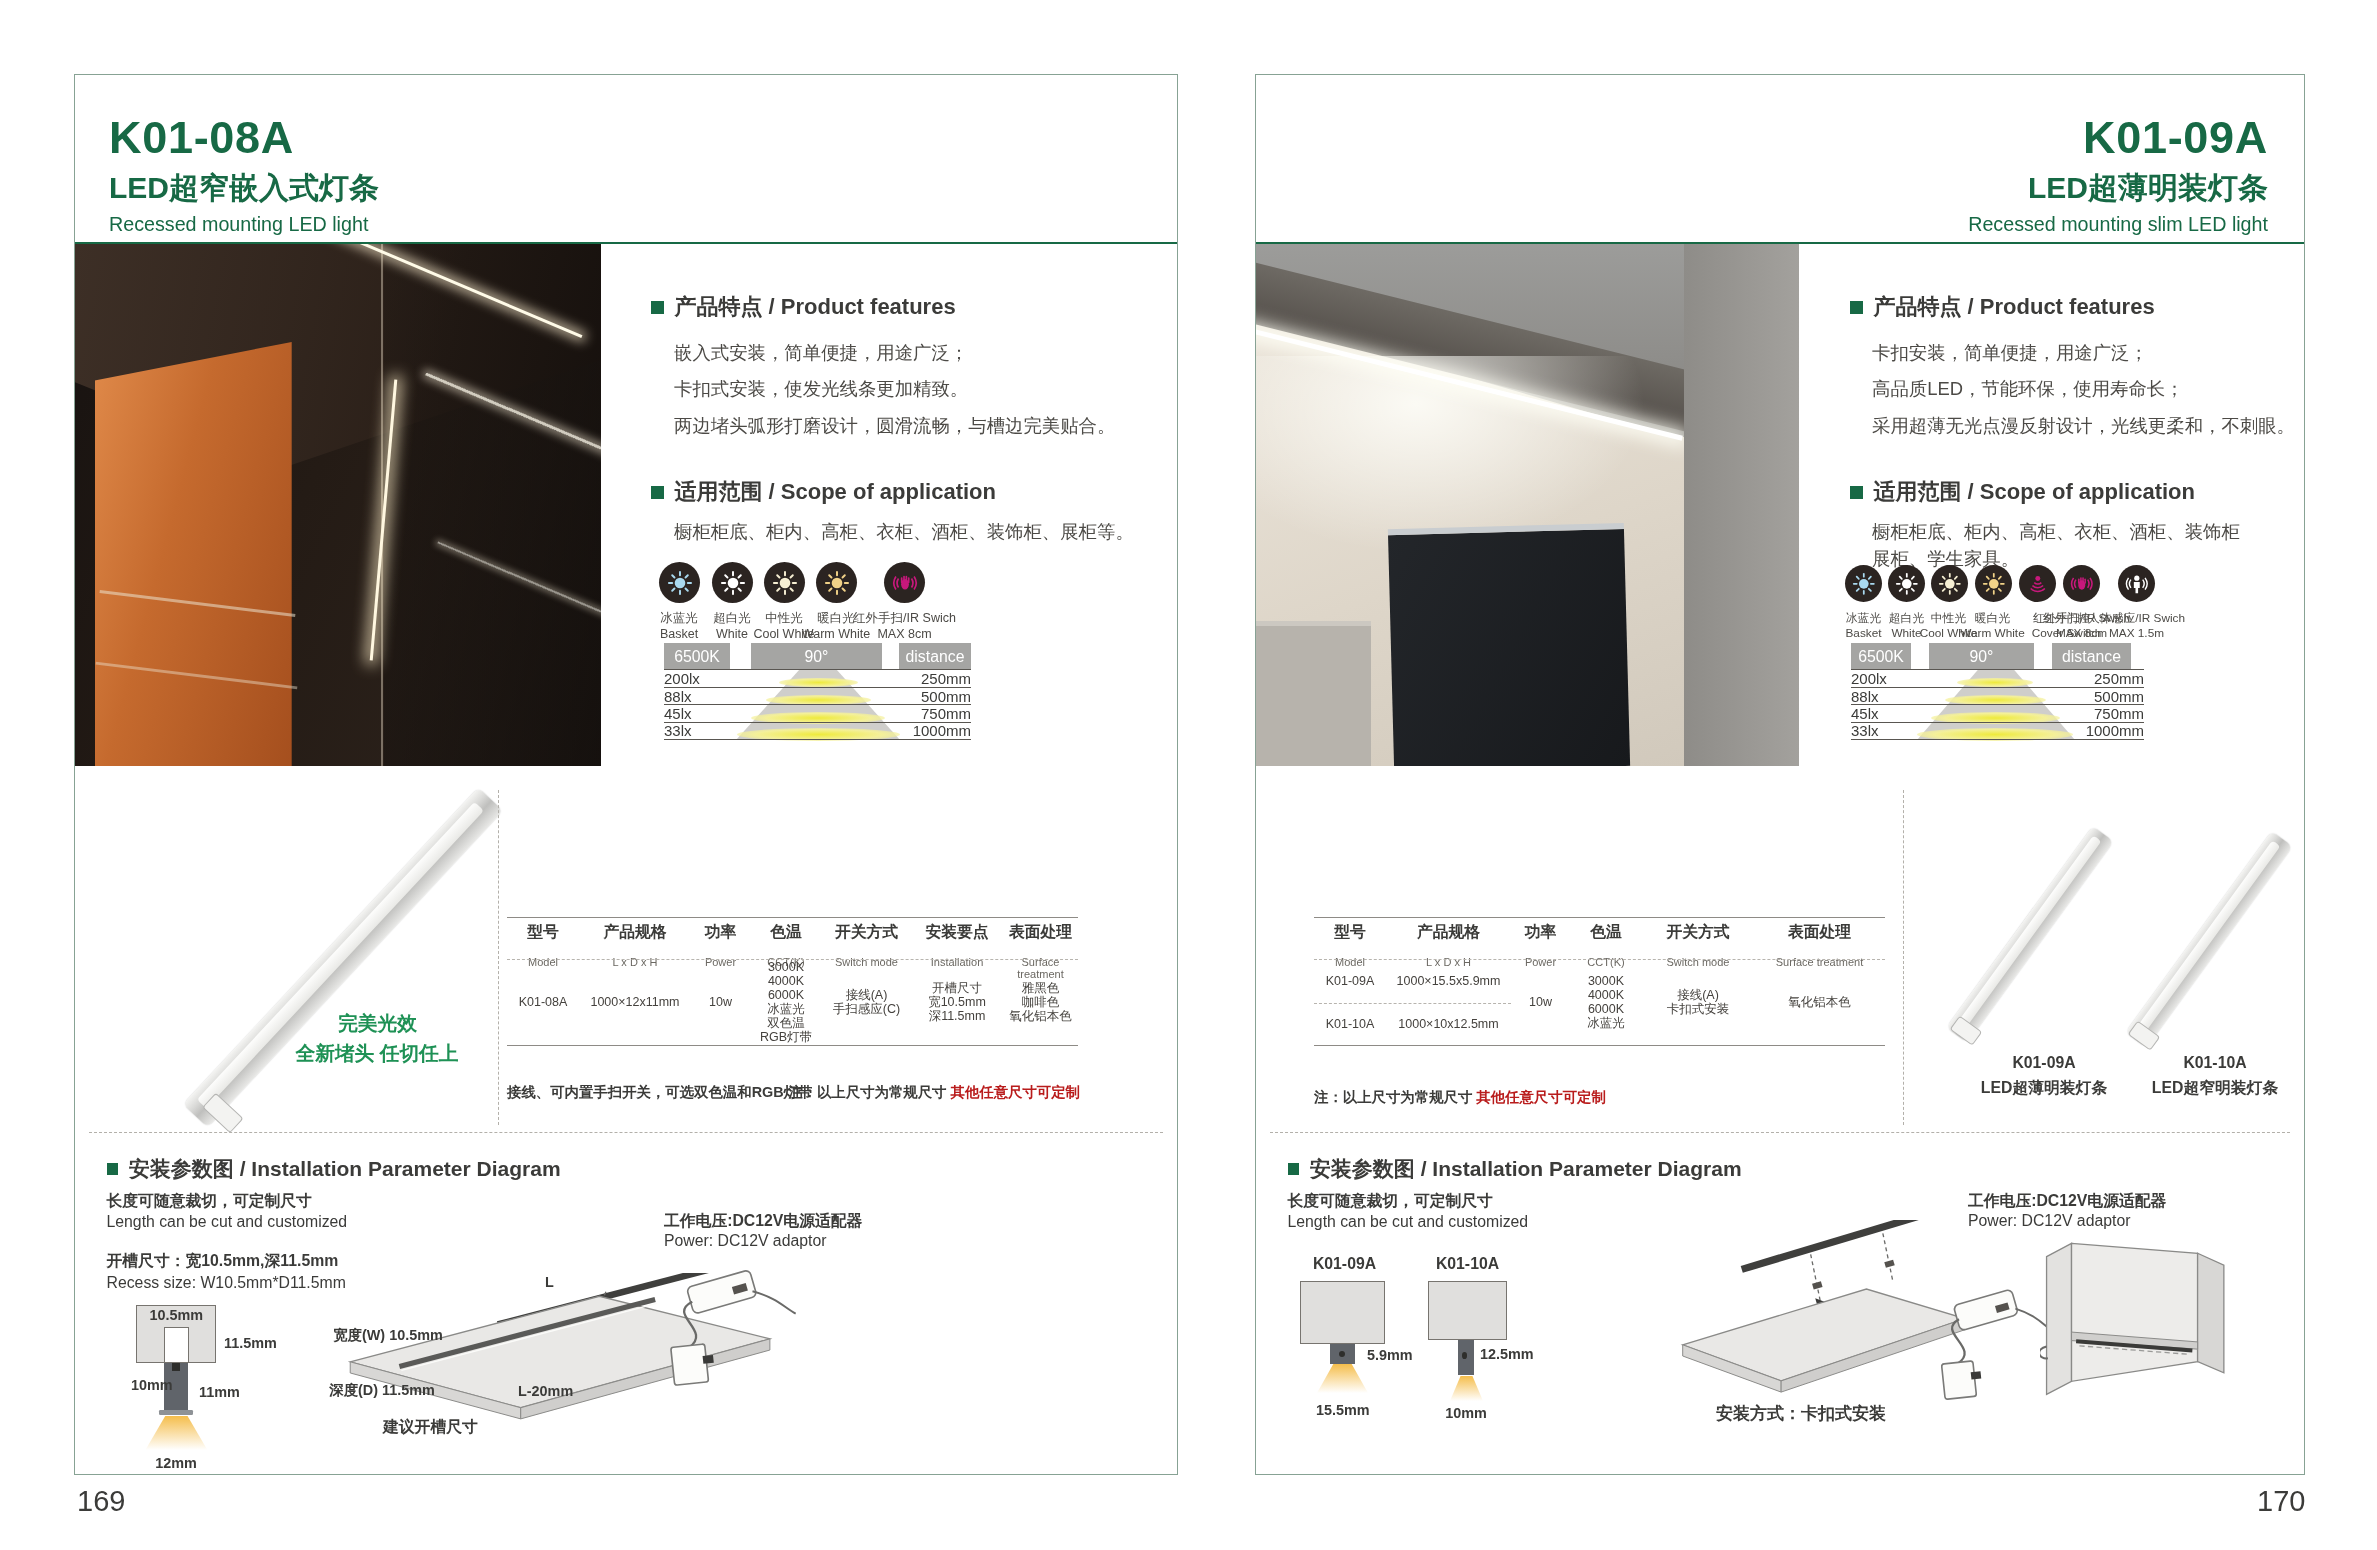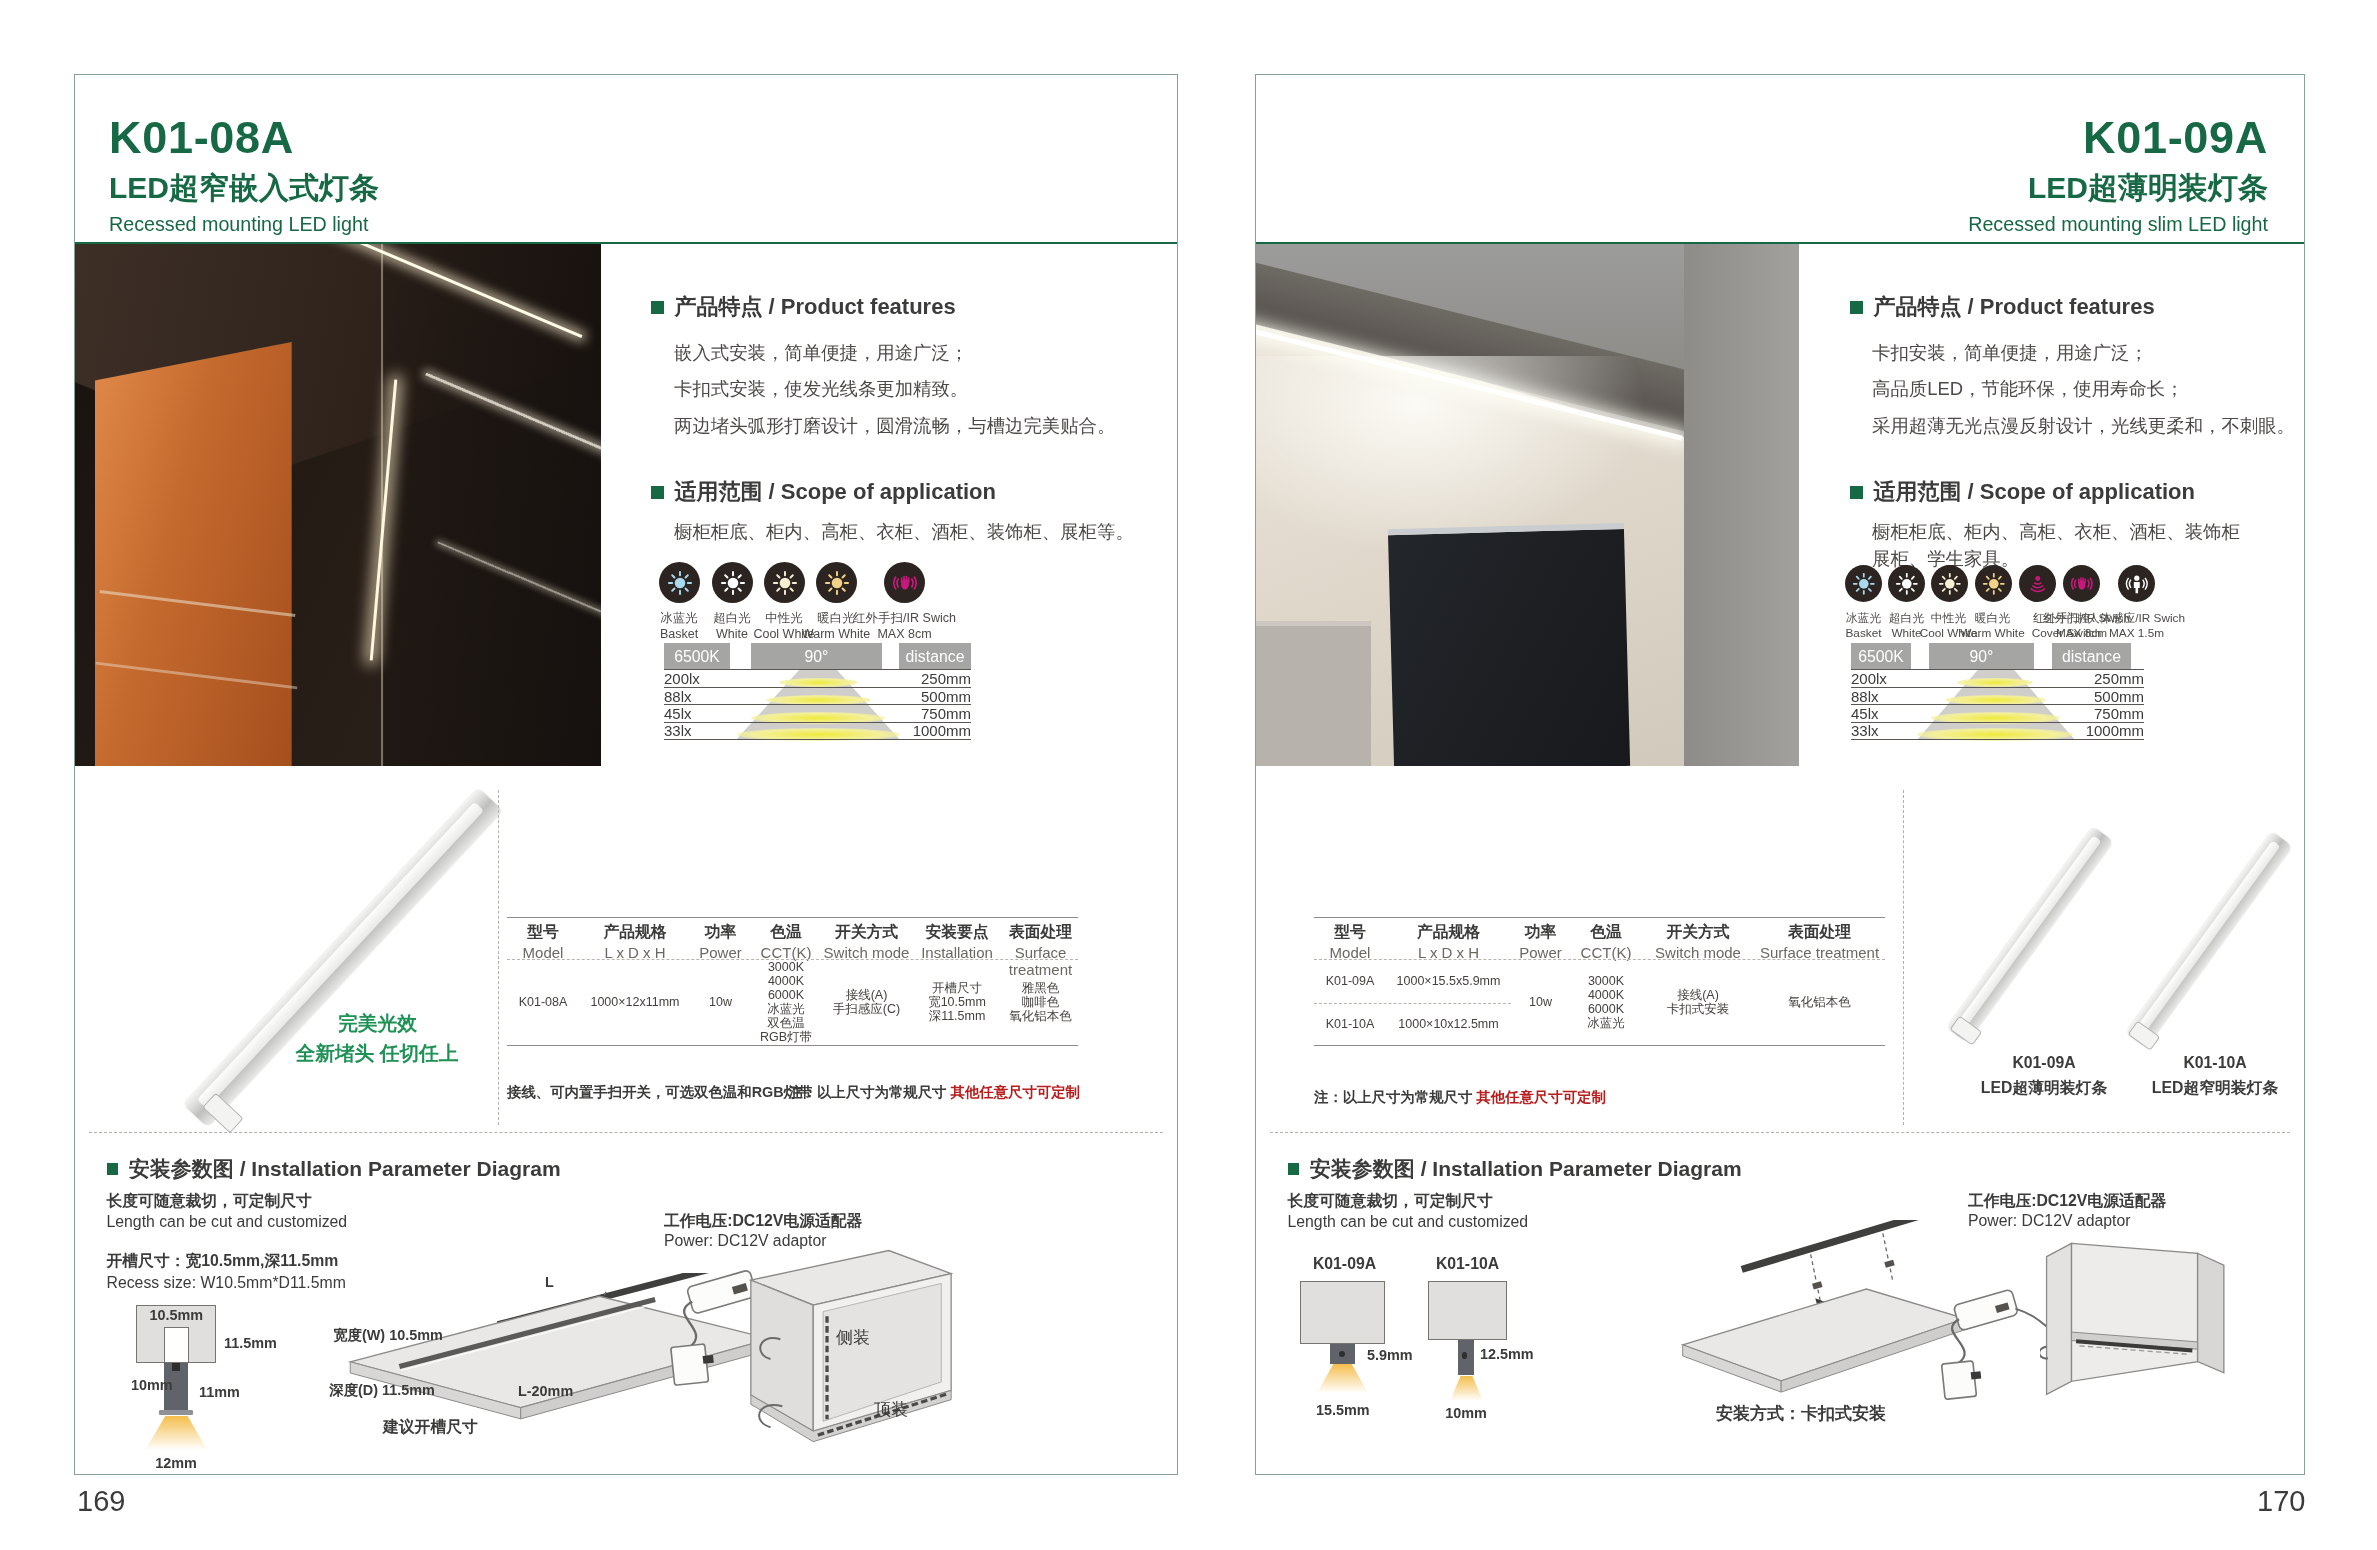--- a/index.html
+++ b/index.html
@@ -31,21 +31,21 @@
   .luxwrap .last{border-bottom:0.7px solid #595651}
   .cone{position:absolute;z-index:1;background:rgba(160,157,152,.5);clip-path:polygon(39% 0,61% 0,100% 100%,0 100%)}
   .blob{position:absolute;z-index:1;border-radius:50%;
         background:radial-gradient(ellipse,#eeea3c 0%,#f4f09a 55%,rgba(244,240,154,0) 100%)}
   .dashv{position:absolute;border-left:1.3px dashed #b3b0aa}
   .dashh{position:absolute;border-top:1.3px dashed #b3b0aa}
   .spec{display:flex;border-top:1.3px solid #8e8b86;border-bottom:1.3px solid #8e8b86;position:absolute;background:#fff}
   .spc{display:flex;flex-direction:column}
   .sph{height:41px;padding-top:3.9px;text-align:center}
   .sphc{font-size:15.8px;font-weight:bold;color:#3b3b39}
-  .sphe{font-size:15px;color:#6b6862;margin-top:1px}
+  .sphe{font-size:11px;color:#6b6862;margin-top:13px}
   .spb{flex:1;display:flex;flex-direction:column;justify-content:center;align-items:center;font-size:12.5px;line-height:14px;color:#45423e;text-align:center}
   .spdash{position:absolute;left:0;right:0;top:41px;border-top:1px dashed #b7b4ae}
   .note{position:absolute;font-size:14.4px;font-weight:bold;color:#3b3b39}
   .ngrn{color:#b91c1c}
   .dim{position:absolute;font-size:14.4px;font-weight:bold;color:#3b3b39;white-space:nowrap}
   .instxt{position:absolute;font-size:15.8px;color:#3b3b39;white-space:nowrap}
   .cap-grn{position:absolute;font-size:19.7px;font-weight:bold;color:#1e9155;text-align:center}
   .pageno{position:absolute;font-size:29px;color:#3b3b39}
   .board{position:absolute;background:#e0dfdd;border:1.3px solid #77746f}
   .slot{position:absolute;background:#fff;border:1.3px solid #77746f;border-bottom:none}
@@ -362,35 +362,20 @@
       <svg width="144" height="125" viewBox="0 0 220 190">
         <rect x="55" y="12" width="100" height="42" rx="8" transform="rotate(-16 105 33)" fill="#fcfcfa" stroke="#7a7a78" stroke-width="2.5"></rect>
         <rect x="122" y="30" width="22" height="12" transform="rotate(-16 105 33)" fill="#55524e"></rect>
         <path d="M60,48 C20,68 92,92 55,118" fill="none" stroke="#6a6a68" stroke-width="3.5"></path>
         <rect x="30" y="115" width="52" height="58" rx="4" transform="rotate(-6 56 144)" fill="#fcfcfa" stroke="#7a7a78" stroke-width="2.5"></rect>
         <rect x="77" y="133" width="16" height="12" transform="rotate(-6 56 144)" fill="#3a3a38"></rect>
         <path d="M152,32 C190,42 202,58 218,66" fill="none" stroke="#6a6a68" stroke-width="3"></path>
       </svg>
     </div>
 
-    <div class="ab" style="left:643px;top:1159px;width:243px;height:217px">
-      <svg width="243" height="217" viewBox="0 0 370 330">
-        <polygon points="50,70 260,25 355,60 145,108" fill="#e9e8e6" stroke="#8a8a88" stroke-width="2"></polygon>
-        <polygon points="50,70 50,245 145,300 145,108" fill="#dfdedc" stroke="#8a8a88" stroke-width="2"></polygon>
-        <polygon points="145,108 355,60 355,238 145,300" fill="#f1f0ee" stroke="#8a8a88" stroke-width="2"></polygon>
-        <polygon points="160,118 340,75 340,225 160,285" fill="#e4e3e1" stroke="#9a9a98" stroke-width="1"></polygon>
-        <polygon points="50,245 145,300 355,238 355,252 145,316 50,259" fill="#d3d2d0" stroke="#8a8a88" stroke-width="1.5"></polygon>
-        <line x1="166" y1="125" x2="166" y2="282" stroke="#4a4a48" stroke-width="5" stroke-dasharray="10 5"></line>
-        <line x1="152" y1="306" x2="350" y2="243" stroke="#4a4a48" stroke-width="5" stroke-dasharray="10 5"></line>
-        <path d="M95,160 C60,150 55,185 80,190" fill="none" stroke="#6a6a68" stroke-width="3"></path>
-        <path d="M98,262 C58,252 52,287 80,294" fill="none" stroke="#6a6a68" stroke-width="3"></path>
-      </svg>
-      <div class="instxt" style="left:118px;top:92px;font-size:17px">侧装</div>
-      <div class="instxt" style="left:156px;top:164px;font-size:17px">顶装</div>
-    </div>
   </div>
 
   <div class="page" id="page-r">
 
     <div class="ab" style="right:36px;top:37px;text-align:right">
       <div class="model-title">K01-09A</div>
       <div class="cn-title">LED超薄明装灯条</div>
       <div class="en-title">Recessed mounting slim LED light</div>
     </div>
     <div class="hline" style="top:167px"></div>

